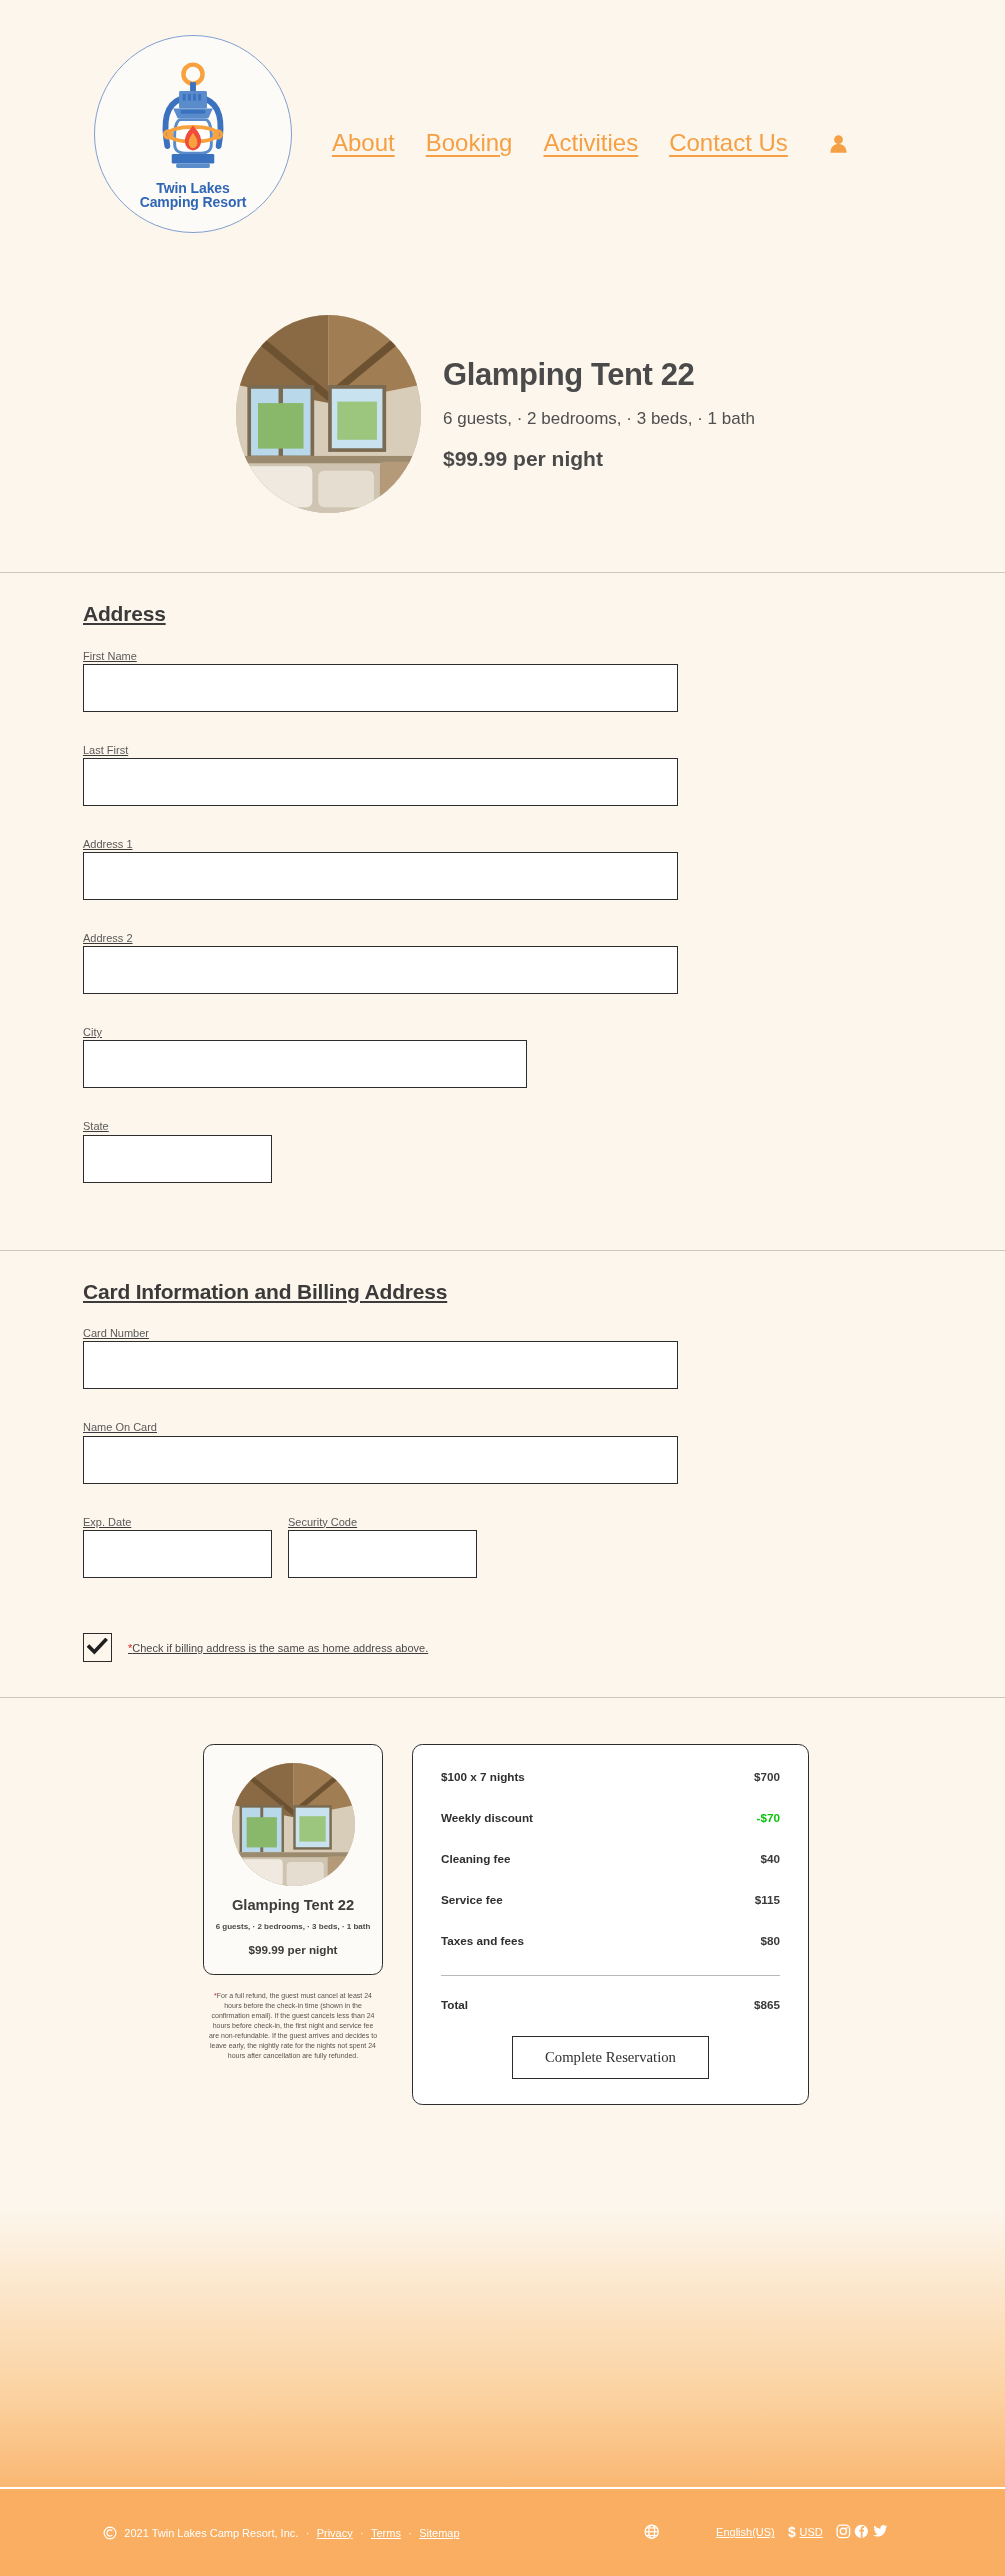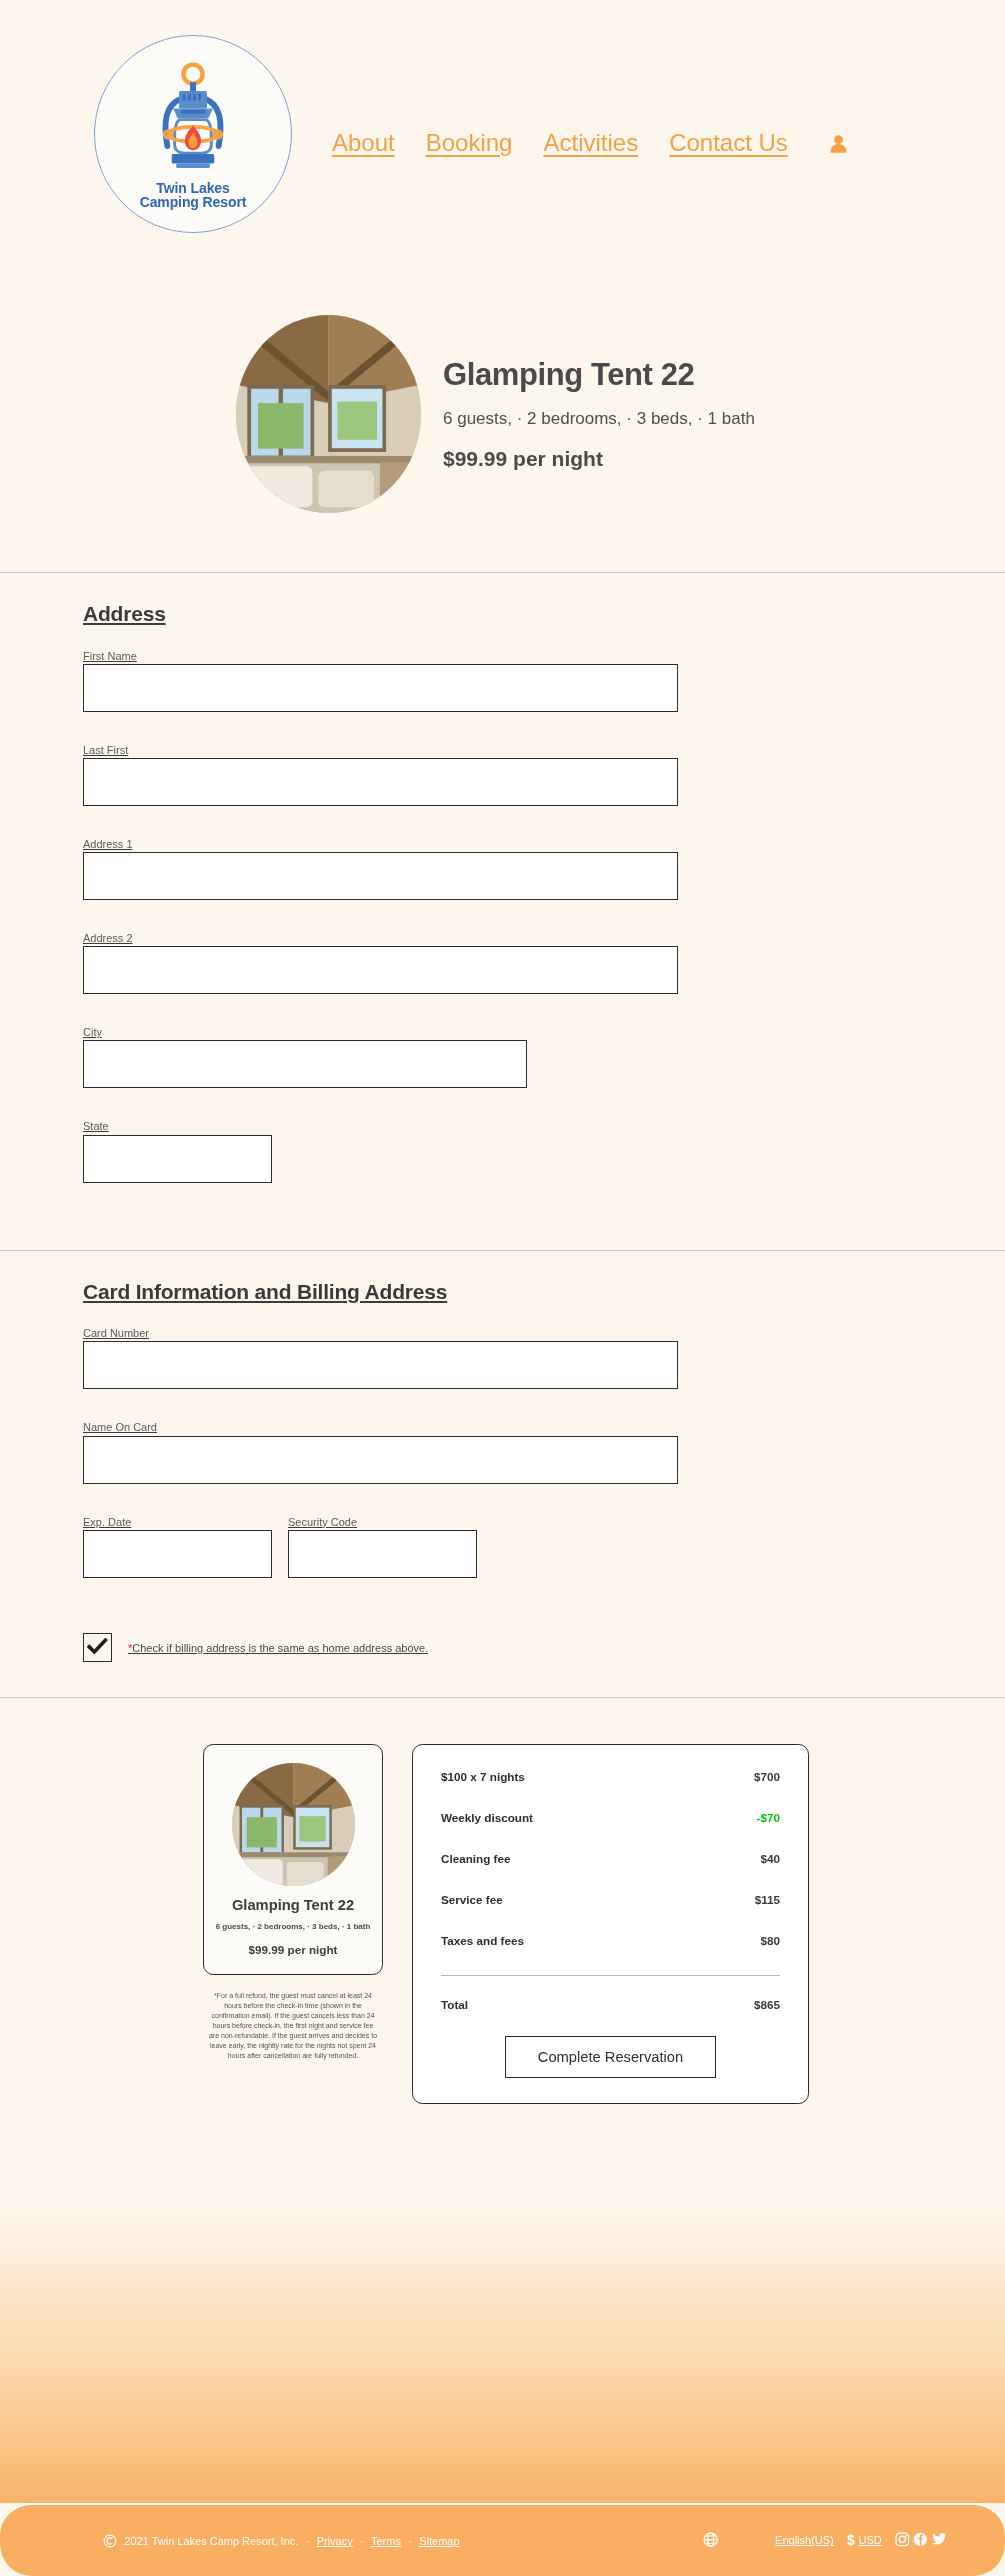--- a/index.html
+++ b/index.html
@@ -234,21 +234,21 @@
     border: 0;
     border-top: 0.7px solid #b9b9b9;
     margin: 0 0 22px 0;
   }
   .price-row.total { margin-bottom: 25px; }
   .price-row.total .val { font-weight: bold; }
   .btn-wrap { display: flex; justify-content: center; }
   .complete-btn {
     border: 0.7px solid #2c2c2c;
     background: #ffffff;
-    font-family: Liberation Sans, sans-serif;
+    font-family: Liberation Serif, serif;
     font-size: 14.7px;
     color: #2f2f2f;
     padding: 11.7px 32px;
     cursor: pointer;
   }
 
   
   .gradient {
     position: absolute;
     left: 0;
@@ -256,46 +256,45 @@
     bottom: 73px;
     height: 294px;
     background: linear-gradient(to bottom, rgba(253,246,236,0) 0%, #fbd3a2 62%, #f9b36a 100%);
     pointer-events: none;
   }
   .footer {
     position: absolute;
     left: 0;
     right: 0;
     bottom: 0;
-    height: 73px;
+    height: 89px;
     background: #f9ae61;
     border-top: 2.2px solid #ffffff;
     display: flex;
     align-items: center;
     color: #ffffff;
     font-size: 11px;
-    border-radius: 32px;
   }
   .footer-left {
     display: flex;
     align-items: center;
     gap: 7.3px;
     padding-left: 103px;
   }
   .footer-left .c-icon {
     display: inline-flex;
     align-items: center;
   }
   .footer-sep { opacity: 0.95; }
   .footer-right {
     display: flex;
     align-items: center;
     gap: 13.2px;
     margin-left: auto;
-    padding-right: 58px;
+    padding-right: 117px;
   }
   .footer-right .globe { margin-right: 44px; }
   .footer a { color: #ffffff; text-decoration: underline; }
   .usd-grp { display: flex; align-items: center; gap: 3.7px; }
   .socials { display: flex; align-items: center; gap: 3.7px; }
 </style>
 </head>
 <body>
 
 <div class="header">

